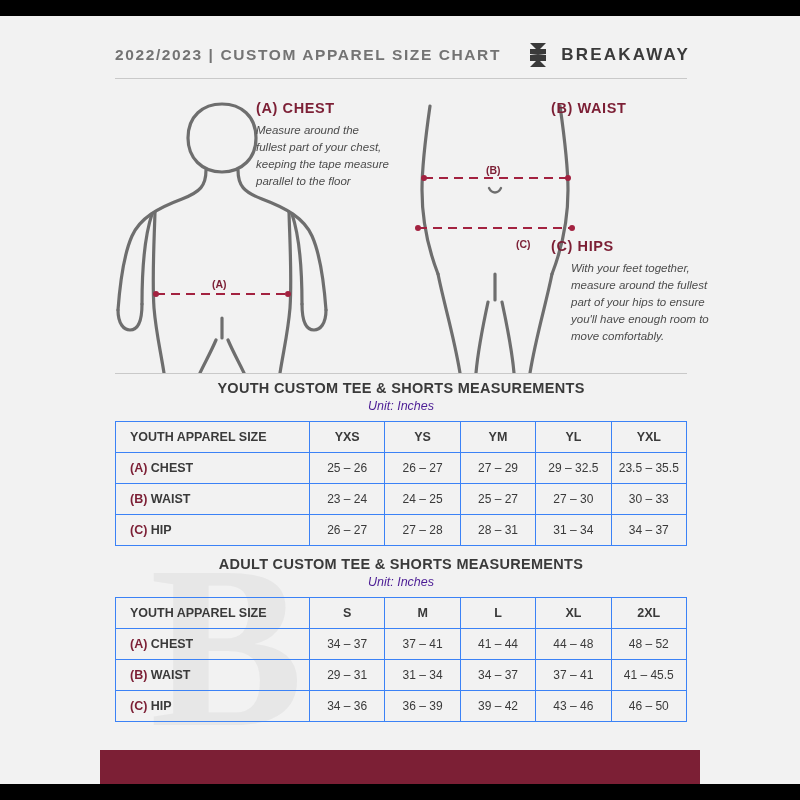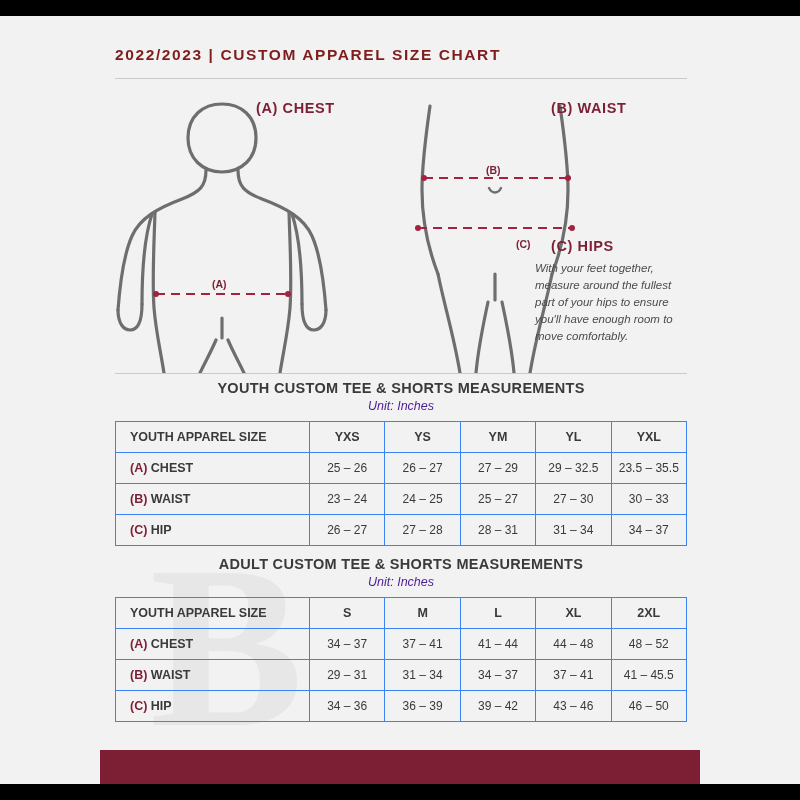--- a/index.html
+++ b/index.html
@@ -47,21 +47,21 @@
     width: 800px;
     height: 64px;
   }
   .header-title {
     position: absolute;
     left: 115px;
     top: 30px;
     font-size: 15.5px;
     font-weight: 700;
     letter-spacing: 1.6px;
-    color: #7f1d1d;
+    color: #737373;
     white-space: nowrap;
   }
   .brand {
     position: absolute;
     right: 110px;
     top: 26px;
     display: flex;
     align-items: center;
     gap: 12px;
   }
@@ -182,20 +182,28 @@
 </head>
 <body>
 
 <div id="page">
   <div class="sheet">
 
     <div class="watermark">B</div>
 
     <div class="header">
       <div class="header-title">2022/2023  |  CUSTOM APPAREL SIZE CHART</div>
+      <div class="brand">
+        <span class="brand-mark">
+          <svg width="22" height="26" viewBox="0 0 22 26" xmlns="http://www.w3.org/2000/svg">
+            <path d="M3 1 L19 1 L13 7 L19 7 L19 12 L11 12 L19 13 L19 19 L13 19 L19 25 L3 25 L9 19 L3 19 L3 13 L11 13 L3 12 L3 7 L9 7 Z" fill="#3a3a3a"></path>
+          </svg>
+        </span>
+        <span class="brand-name">BREAKAWAY</span>
+      </div>
       <div class="header-rule"></div>
     </div>
 
     <div class="illus">
 
       <svg width="584" height="295" viewBox="0 0 584 295" xmlns="http://www.w3.org/2000/svg">
 
         <g fill="none" stroke="#6e6e6e" stroke-width="3.2" stroke-linecap="round" stroke-linejoin="round">
 
           <path d="M80 60 C80 38 95 26 114 26 C133 26 148 38 148 60 C148 80 134 94 114 94 C94 94 80 80 80 60 Z"></path>
@@ -251,27 +259,28 @@
         </g>
       </svg>
 
       
       <div class="annot-tag" style="left:104px; top:200px;">(A)</div>
       <div class="annot-tag" style="left:378px; top:86px;">(B)</div>
       <div class="annot-tag" style="left:408px; top:160px;">(C)</div>
 
       
       <div class="annot-title" style="left:148px; top:22px;">(A) CHEST</div>
+      <div class="annot-body" style="left:148px; top:44px; width:135px;">Measure around the fullest part of your chest, keeping the tape measure parallel to the floor</div>
 
       
       <div class="annot-title" style="left:443px; top:22px;">(B) WAIST</div>
 
       
       <div class="annot-title" style="left:443px; top:160px;">(C) HIPS</div>
-      <div class="annot-body" style="left:427px; top:182px; width:140px;">With your feet together, measure around the fullest part of your hips to ensure you'll have enough room to move comfortably.</div>
+      <div class="annot-body" style="left:463px; top:182px; width:140px;">With your feet together, measure around the fullest part of your hips to ensure you'll have enough room to move comfortably.</div>
     </div>
 
     <div class="illus-rule"></div>
 
     <div class="tbl-block" style="top:364px;">
       <div class="tbl-title">YOUTH CUSTOM TEE &amp; SHORTS MEASUREMENTS</div>
       <div class="tbl-unit">Unit: Inches</div>
       <table>
         <thead>
           <tr>

